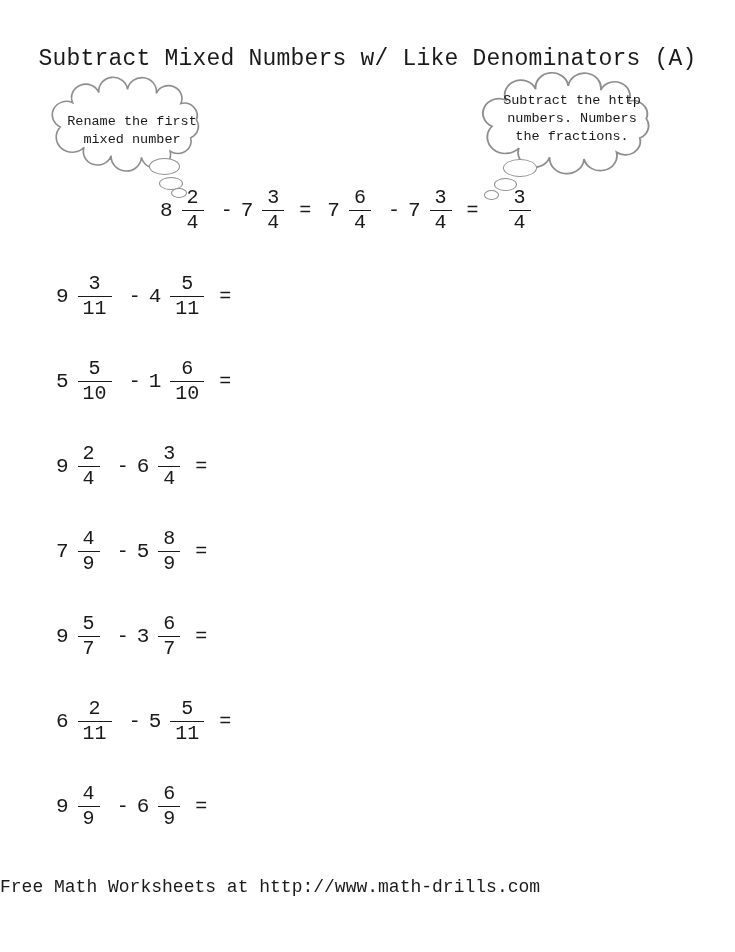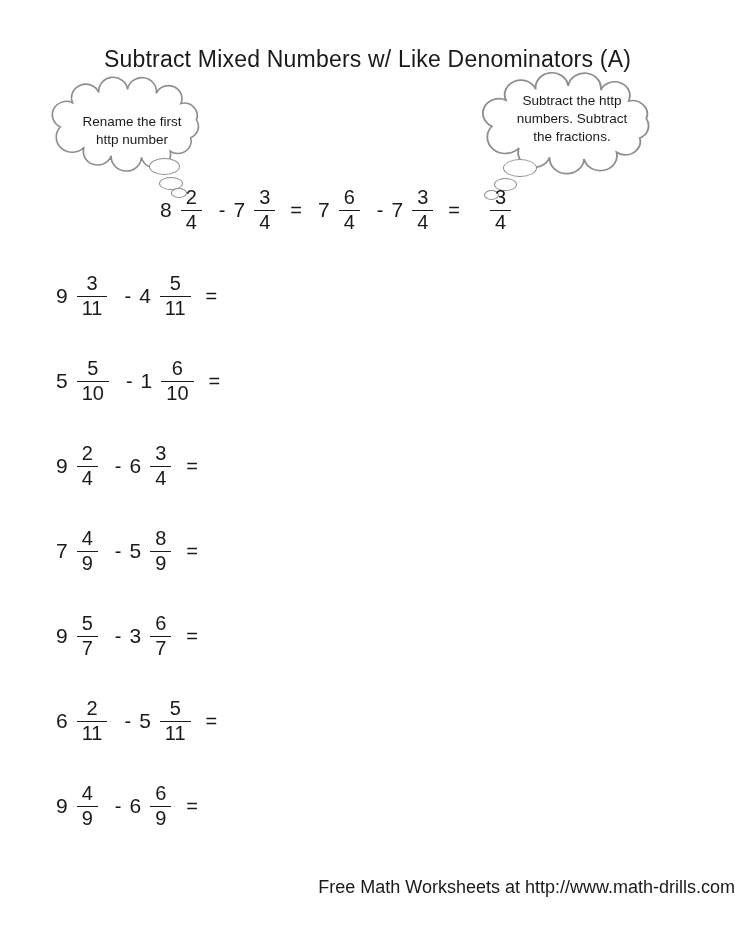--- a/index.html
+++ b/index.html
@@ -1,18 +1,18 @@
 <!DOCTYPE html>
 <html><head>
 <meta charset="utf-8">
 <style>
   html,body { margin:0; padding:0; background:#e8e8e8; }
   .page {
     position:relative; width:735px; height:952px; margin:0 auto;
-    background:#ffffff; font-family:Liberation Sans, sans-serif; color:#1a1a1a;
+    background:#ffffff; font-family:Liberation Mono, monospace; color:#1a1a1a;
     overflow:hidden;
   }
   .title {
     position:absolute; top:46px; left:0; width:100%;
     text-align:center; font-size:23px; letter-spacing:0.2px;
   }
   
   .cloud-svg { position:absolute; overflow:visible; }
   .cloud-text {
     position:absolute; text-align:center; font-size:13.5px; line-height:1.32;
@@ -24,53 +24,53 @@
   .row { position:absolute; display:flex; align-items:center; }
   .whole { font-size:21px; }
   .frac { display:inline-flex; flex-direction:column; align-items:center; margin-left:9px; }
   .frac .num, .frac .den { font-size:20px; line-height:1.18; padding:0 5px; text-align:center; }
   .frac .den { border-top:1.6px solid #1a1a1a; }
   .op  { font-size:20px; margin-left:17px; margin-right:8px; }
   .eq  { font-size:20px; margin-left:15px; margin-right:0; }
   .ans { margin-left:30px; }
   .footer {
     position:absolute; top:877px; left:0; width:100%;
-    text-align:right; font-size:18px;
+    text-align:left; font-size:18px;
   }
 </style>
 </head>
 <body>
 
 <div class="page">
 
   <div class="title">Subtract Mixed Numbers w/ Like Denominators (A)</div>
 
   <svg class="cloud-svg" style="left:48px; top:84px; width:164px; height:78px" viewBox="0 0 200 100" preserveAspectRatio="none">
     <path d="M 15,55 A 16 16 0 0 1 30,24 A 16 16 0 0 1 62,11 A 16 16 0 0 1 97,7
              A 16 16 0 0 1 132,12 A 16 16 0 0 1 162,25 A 16 16 0 0 1 181,46
              A 16 16 0 0 1 174,69 A 16 16 0 0 1 149,86 A 16 16 0 0 1 114,94
              A 16 16 0 0 1 77,92 A 16 16 0 0 1 44,81 A 16 16 0 0 1 15,55 Z" fill="#ffffff" stroke="#8e8e8e" stroke-width="2"></path>
   </svg>
   <div class="cloud-text" style="left:62px; top:113px; width:140px">
     <div>Rename the first</div>
-    <div>http number</div>
+    <div>mixed number</div>
   </div>
   <div class="tail-bubble" style="left:149px; top:158px; width:29px; height:15px"></div>
   <div class="tail-bubble" style="left:159px; top:177px; width:22px; height:11px"></div>
   <div class="tail-bubble" style="left:171px; top:188px; width:14px; height:8px"></div>
 
   <svg class="cloud-svg" style="left:478px; top:80px; width:186px; height:84px" viewBox="0 0 200 100" preserveAspectRatio="none">
     <path d="M 15,55 A 16 16 0 0 1 30,24 A 16 16 0 0 1 62,11 A 16 16 0 0 1 97,7
              A 16 16 0 0 1 132,12 A 16 16 0 0 1 162,25 A 16 16 0 0 1 181,46
              A 16 16 0 0 1 174,69 A 16 16 0 0 1 149,86 A 16 16 0 0 1 114,94
              A 16 16 0 0 1 77,92 A 16 16 0 0 1 44,81 A 16 16 0 0 1 15,55 Z" fill="#ffffff" stroke="#8e8e8e" stroke-width="2"></path>
   </svg>
   <div class="cloud-text" style="left:494px; top:92px; width:156px">
     <div>Subtract the http</div>
-    <div>numbers. Subtract</div>
+    <div>numbers. Numbers</div>
     <div>the fractions.</div>
   </div>
   <div class="tail-bubble" style="left:503px; top:159px; width:32px; height:16px"></div>
   <div class="tail-bubble" style="left:494px; top:178px; width:21px; height:11px"></div>
   <div class="tail-bubble" style="left:484px; top:190px; width:13px; height:8px"></div>
 
   <div class="row" style="left:160px; top:186px">
     <span class="whole">8</span>
     <span class="frac">
       <span class="num">2</span>

